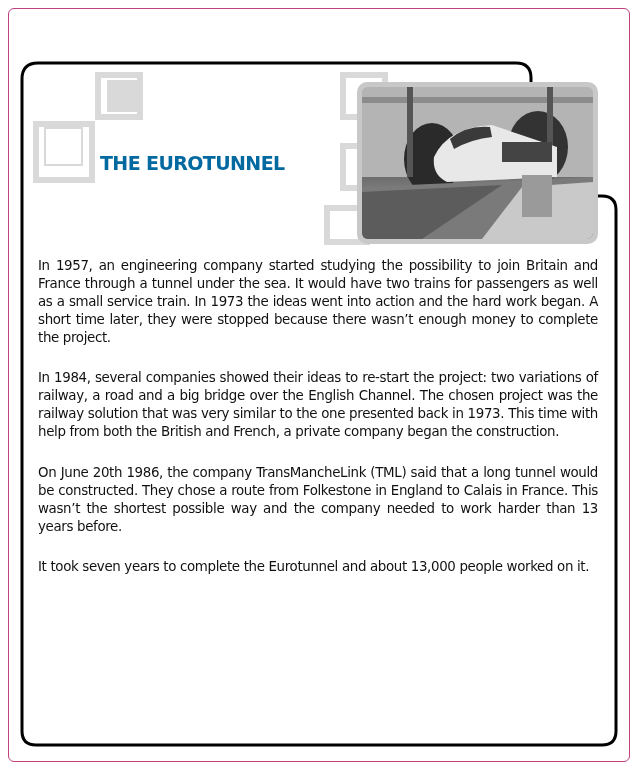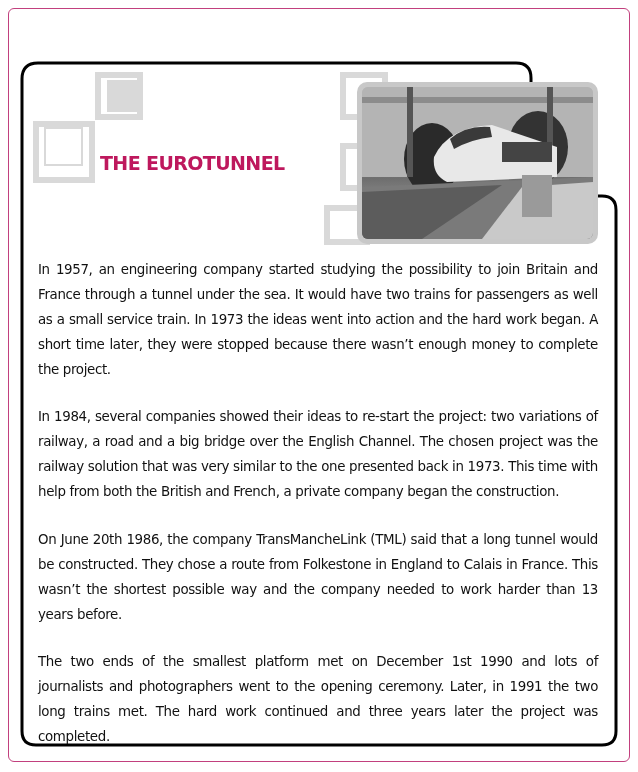--- a/index.html
+++ b/index.html
@@ -8,33 +8,33 @@
     position: absolute; left: 8px; top: 8px; width: 622px; height: 754px;
     border: 1px solid #c2407e; border-radius: 6px; box-sizing: border-box;
   }
   svg.box { position: absolute; left: 0; top: 0; }
   .sq-outer { position: absolute; background: #d9d9d9; }
   .sq-inner { position: absolute; background: #ffffff; }
   .sq-core { position: absolute; background: #d9d9d9; }
   .title {
     position: absolute; left: 100px; top: 152px;
     font-family: "DejaVu Sans", sans-serif; font-weight: bold; font-size: 19px;
-    letter-spacing: -0.6px; color: #be185d;
+    letter-spacing: -0.6px; color: #0369a1;
   }
   .photo {
     position: absolute; left: 357px; top: 82px; width: 241px; height: 162px;
     border-radius: 10px; background: #c8c8c8; box-sizing: border-box; padding: 5px;
   }
   .photo-inner {
     width: 100%; height: 100%; border-radius: 6px; overflow: hidden; position: relative;
     background: linear-gradient(#b9b9b9 0%, #9e9e9e 45%, #6e6e6e 60%, #8a8a8a 75%, #bdbdbd 100%);
   }
   .body-text {
     position: absolute; left: 38px; top: 257px; width: 560px;
-    font-family: "DejaVu Sans", sans-serif; font-size: 13.4px; line-height: 25px;
+    font-family: "DejaVu Sans", sans-serif; font-size: 13.4px; line-height: 18px;
     color: #111; text-align: justify; letter-spacing: -0.35px;
   }
   .body-text p { margin: 0 0 22.3px 0; }
 </style>
 </head>
 <body>
 
 <div class="outer-frame"></div>
 
 <svg class="box" width="638" height="772">
@@ -87,14 +87,14 @@
       <path d="M 160 100 L 231 95 L 231 152 L 120 152 Z" fill="#c9c9c9"></path>
       <rect x="160" y="88" width="30" height="42" fill="#9a9a9a"></rect>
     </svg>
   </div>
 </div>
 
 <div class="body-text">
   <p>In 1957, an engineering company started studying the possibility to join Britain and France through a tunnel under the sea. It would have two trains for passengers as well as a small service train. In 1973 the ideas went into action and the hard work began. A short time later, they were stopped because there wasn’t enough money to complete the project.</p>
   <p>In 1984, several companies showed their ideas to re-start the project: two variations of railway, a road and a big bridge over the English Channel. The chosen project was the railway solution that was very similar to the one presented back in 1973. This time with help from both the British and French, a private company began the construction.</p>
   <p>On June 20th 1986, the company TransMancheLink (TML) said that a long tunnel would be constructed. They chose a route from Folkestone in England to Calais in France. This wasn’t the shortest possible way and the company needed to work harder than 13 years before.</p>
-  <p>The two ends of the smallest platform met on December 1st 1990 and lots of journalists and photographers went to the opening ceremony. Later, in 1991 the two long trains met. The hard work continued and three years later the project was completed.</p>
+  <p>It took seven years to complete the Eurotunnel and about 13,000 people worked on it.</p>
 </div>
 
 </body></html>

